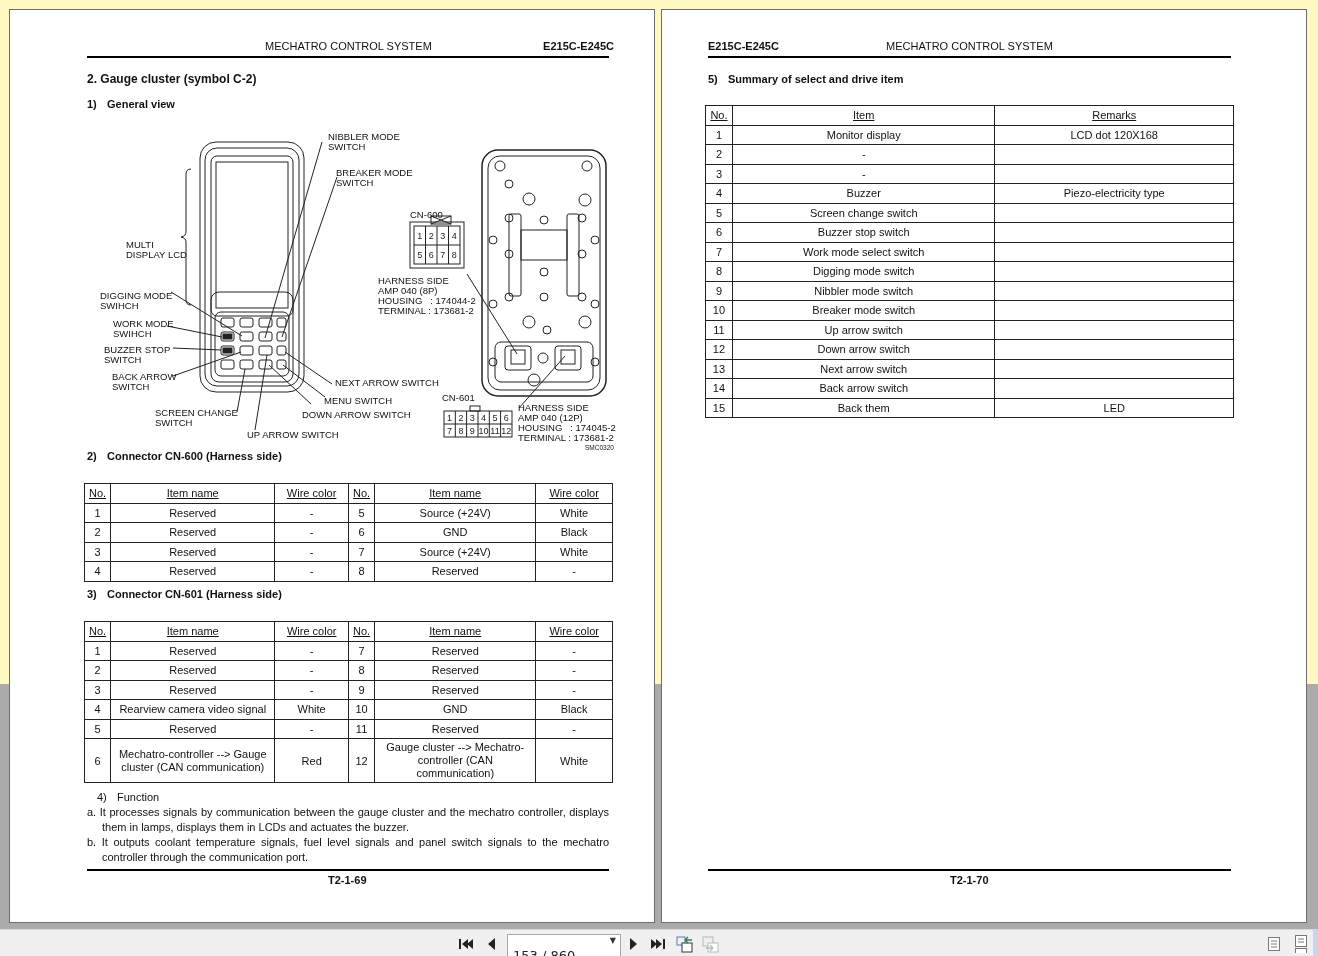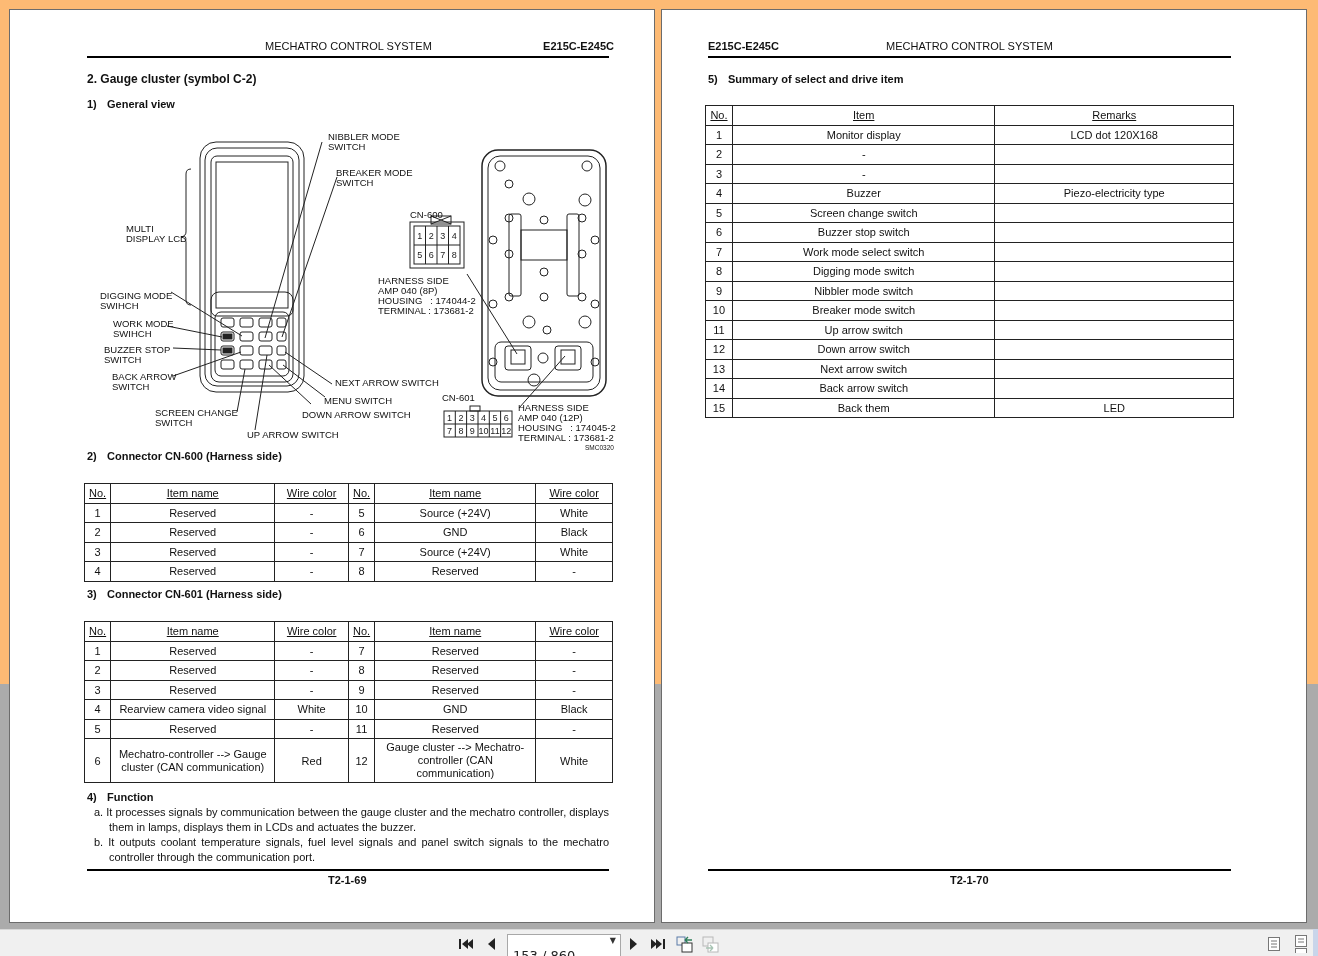--- a/index.html
+++ b/index.html
@@ -1,17 +1,17 @@
 <!DOCTYPE html>
 <html><head>
 <meta charset="utf-8">
 <style>
   * { box-sizing: border-box; margin: 0; padding: 0; }
   html, body { width: 1318px; height: 956px; overflow: hidden; background: #ababab; font-family: "Liberation Sans", sans-serif; color: #111; }
-  .viewer { position: absolute; left: 0; top: 0; width: 1318px; height: 684px; background: #fdba74; }
+  .viewer { position: absolute; left: 0; top: 0; width: 1318px; height: 684px; background: #fef9c3; }
   .page { position: absolute; background: #fff; border: 1px solid #6c6c6c; }
   .page.left { left: 9px; top: 9px; width: 646px; height: 914px; }
   .page.right { left: 661px; top: 9px; width: 646px; height: 914px; }
   .hdr { position: absolute; left: 77px; right: 40px; top: 28px; height: 20px; font-size: 11px; }
   .page.right .hdr { left: 46px; right: 75px; }
   .hdr .title { position: absolute; top: 2px; }
   .hdr .model { position: absolute; top: 2px; font-weight: bold; }
   .hdr-rule { position: absolute; left: 77px; right: 45px; top: 46px; height: 2px; background: #000; }
   .page.right .hdr-rule { left: 46px; right: 75px; }
   .foot-rule { position: absolute; left: 77px; right: 45px; top: 859px; height: 2px; background: #000; }
@@ -20,22 +20,22 @@
   h2 { position: absolute; font-size: 12px; font-weight: bold; }
   h3 { position: absolute; font-size: 11px; font-weight: bold; }
   h3 .num { display: inline-block; width: 20px; }
   table.grid { position: absolute; border-collapse: collapse; font-size: 11px; }
   table.grid td, table.grid th { border: 1px solid #222; font-weight: normal; padding: 0 4px; height: 19.5px; vertical-align: middle; }
   table.grid th { text-align: center; text-decoration: underline; }
   td.c { text-align: center; }
   td.l { text-align: center; }
   table.grid { border: 1.5px solid #111; }
   .func { position: absolute; left: 77px; width: 522px; font-size: 11px; line-height: 15px; }
-  .func p { padding-left: 15px; text-indent: -15px; text-align: justify; margin-left: 7px; }
-  .func .fh { font-weight: bold; }
+  .func p { padding-left: 15px; text-indent: -15px; text-align: justify; }
+  .func .fh { font-weight: normal; margin-left: 10px; }
   .diagram { position: absolute; left: 77px; top: 112px; width: 530px; height: 330px; }
   .lbl { position: absolute; font-size: 9.5px; line-height: 10px; white-space: pre; }
   .toolbar { position: absolute; left: 0; top: 929px; width: 1318px; height: 27px; background: #f0f0f0; border-top: 1px solid #d8d8d8; }
   .tb-btn { position: absolute; top: 5px; height: 18px; width: 18px; display: flex; align-items: center; justify-content: center; cursor: pointer; }
   .page-input { position: absolute; left: 507px; top: 4px; width: 114px; height: 20px; border: 1px solid #a8a8a8; background: #fff; font-size: 13px; padding: 13px 5px; font-family: "DejaVu Sans", sans-serif; color: #222; }
   .page-input .dd { position: absolute; right: 4px; top: 1px; font-size: 8px; color: #333; }
   .scrollstub { position: absolute; right: 0; top: 929px; width: 5px; height: 27px; background: #c9d5ea; }
 </style>
 </head>
 <body>
@@ -177,21 +177,21 @@
             <text x="385.3" y="312">9</text>
             <text x="396.6" y="312">10</text>
             <text x="408" y="312">11</text>
             <text x="419.3" y="312">12</text>
         </g>
       </svg>
       <span class="lbl" style="left:241px; top:10px;">NIBBLER MODE
 SWITCH</span>
       <span class="lbl" style="left:249px; top:46px;">BREAKER MODE
 SWITCH</span>
-      <span class="lbl" style="left:39px; top:102px;">MULTI
+      <span class="lbl" style="left:39px; top:118px;">MULTI
 DISPLAY LCD</span>
       <span class="lbl" style="left:13px; top:169px;">DIGGING MODE
 SWIHCH</span>
       <span class="lbl" style="left:26px; top:197px;">WORK MODE
 SWIHCH</span>
       <span class="lbl" style="left:17px; top:223px;">BUZZER STOP
 SWITCH</span>
       <span class="lbl" style="left:25px; top:250px;">BACK ARROW
 SWITCH</span>
       <span class="lbl" style="left:68px; top:286px;">SCREEN CHANGE

